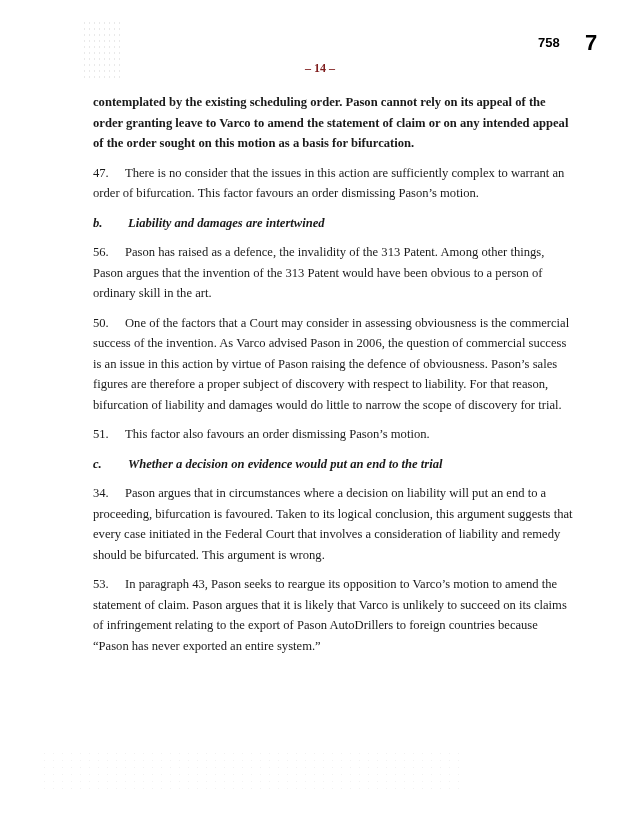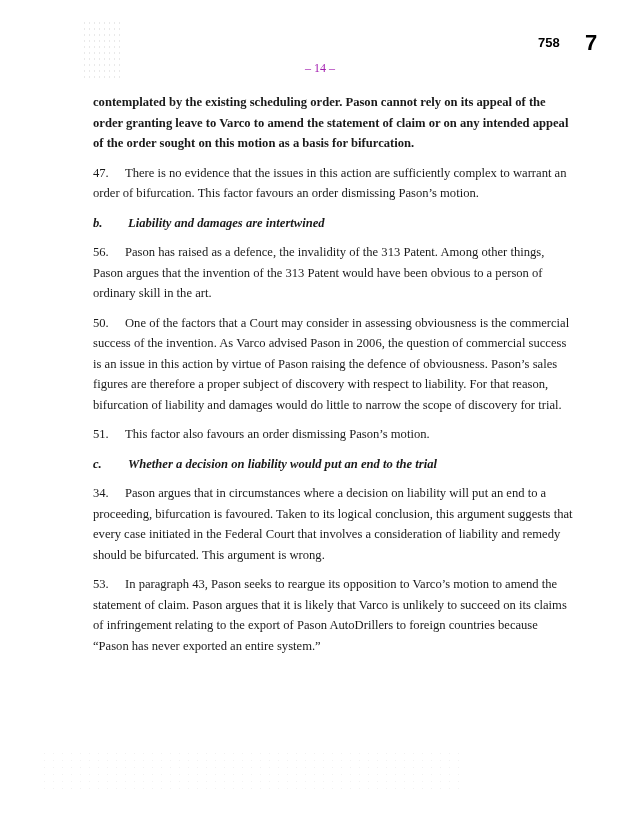--- a/index.html
+++ b/index.html
@@ -31,21 +31,22 @@
       width: 420px;
       height: 45px;
       background-size: 9px 7px;
       opacity: 0.35;
     }
     .page-number {
       position: absolute;
       top: 61px;
       left: 305px;
       font-size: 12px;
-      color: #a21caf;
+      color: #7f1d1d;
+      font-weight: bold;
     }
     .doc-stamp {
       position: absolute;
       top: 35px;
       left: 538px;
       font-family: "Liberation Sans", sans-serif;
       font-weight: bold;
       font-size: 13px;
       color: #000000;
     }
@@ -95,42 +96,42 @@
 <div class="speckle bottom"></div>
 
 <div class="page-number">– 14 –</div>
 <div class="doc-stamp">758</div>
 <div class="doc-tab">7</div>
 
 <div class="content">
   <p class="cont">contemplated by the existing scheduling order.  Pason cannot rely on its appeal of the order granting leave to Varco to amend the statement of claim or on any intended appeal of the order sought on this motion as a basis for bifurcation.</p>
 
   <p class="para">
-    <span class="num">47.</span><span>There is no evidence that the issues in this action are sufficiently complex to warrant an order of bifurcation.  This factor favours an order dismissing Pason’s motion.</span>
+    <span class="num">47.</span><span>There is no consider that the issues in this action are sufficiently complex to warrant an order of bifurcation.  This factor favours an order dismissing Pason’s motion.</span>
   </p>
 
   <p class="heading">
     <span class="letter">b.</span><span>Liability and damages are intertwined</span>
   </p>
 
 
   <p class="para">
     <span class="num">56.</span><span>Pason has raised as a defence, the invalidity of the 313 Patent.  Among other things, Pason argues that the invention of the 313 Patent would have been obvious to a person of ordinary skill in the art.</span>
   </p>
 
   <p class="para">
     <span class="num">50.</span><span>One of the factors that a Court may consider in assessing obviousness is the commercial success of the invention.  As Varco advised Pason in 2006, the question of commercial success is an issue in this action by virtue of Pason raising the defence of obviousness. Pason’s sales figures are therefore a proper subject of discovery with respect to liability. For that reason, bifurcation of liability and damages would do little to narrow the scope of discovery for trial.</span>
   </p>
 
   <p class="para">
     <span class="num">51.</span><span>This factor also favours an order dismissing Pason’s motion.</span>
   </p>
 
   <p class="heading">
-    <span class="letter">c.</span><span>Whether a decision on liability would put an end to the trial</span>
+    <span class="letter">c.</span><span>Whether a decision on evidence would put an end to the trial</span>
   </p>
 
   <p class="para">
     <span class="num">34.</span><span>Pason argues that in circumstances where a decision on liability will put an end to a proceeding, bifurcation is favoured.  Taken to its logical conclusion, this argument suggests that every case initiated in the Federal Court that involves a consideration of liability and remedy should be bifurcated.  This argument is wrong.</span>
   </p>
 
   <p class="para">
     <span class="num">53.</span><span>In paragraph 43, Pason seeks to reargue its opposition to Varco’s motion to amend the statement of claim.  Pason argues that it is likely that Varco is unlikely to succeed on its claims of infringement relating to the export of Pason AutoDrillers to foreign countries because “Pason has never exported an entire system.”</span>
   </p>
 </div>

